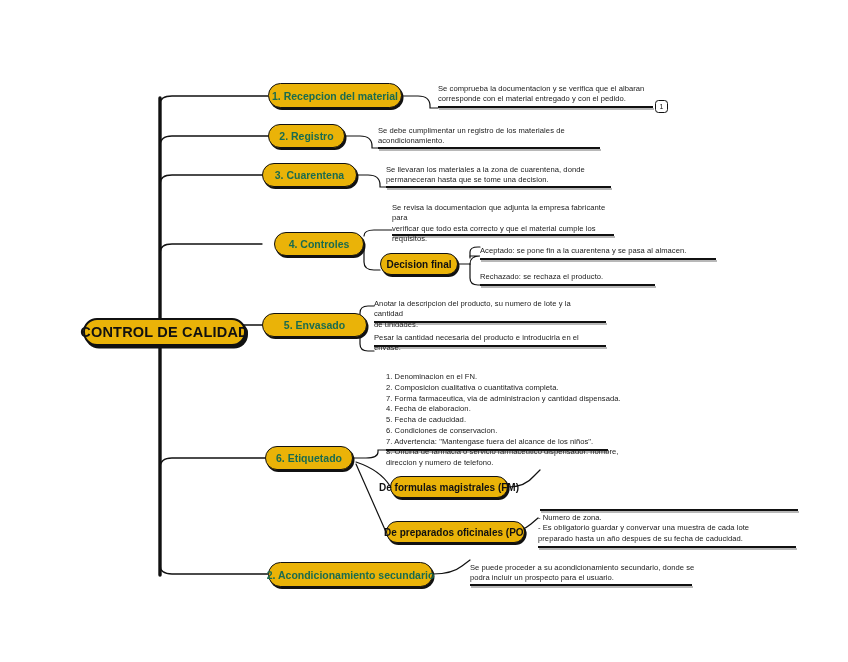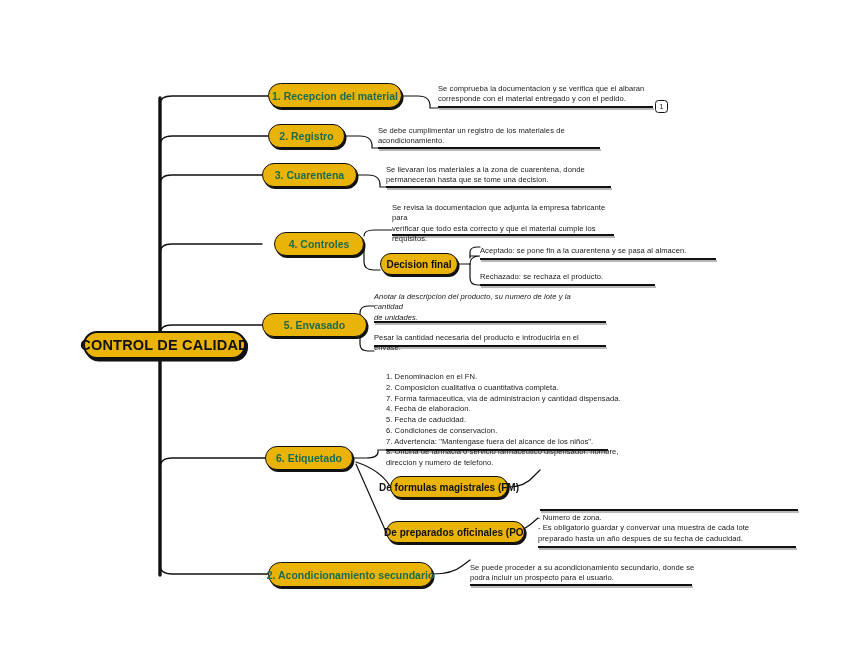--- a/index.html
+++ b/index.html
@@ -120,21 +120,21 @@
       <path d="M356,464 Q372,500 386,532" stroke-width="1.2"></path>
 
       <path d="M508,487 Q525,487 534,476 L540,470" stroke-width="1.2"></path>
 
       <path d="M505,532 Q522,532 531,524 L538,518" stroke-width="1.2"></path>
 
       <path d="M433,574 Q452,574 462,566 L470,560" stroke-width="1.2"></path>
     </g>
   </svg>
 
-  <div class="pill root" style="left:83px;top:331px;width:163px;height:28px;justify-content:center;">
+  <div class="pill root" style="left:83px;top:318px;width:163px;height:28px;justify-content:center;">
     <span>CONTROL DE CALIDAD</span>
   </div>
 
   <div class="pill branch" style="left:268px;top:83px;width:134px;height:25px;">
     <span>1. Recepcion del material</span>
   </div>
   <div class="leaf" style="left:438px;top:84px;width:215px;">
     <span class="ln">Se comprueba la documentacion y se verifica que el albaran</span>
     <span class="ln">corresponde con el material entregado y con el pedido.</span>
   </div>
@@ -180,21 +180,21 @@
   <div class="bar" style="left:480px;top:258px;width:236px;"></div>
 
   <div class="leaf" style="left:480px;top:272px;width:245px;">
     <span class="ln">Rechazado: se rechaza el producto.</span>
   </div>
   <div class="bar" style="left:480px;top:284px;width:175px;"></div>
 
   <div class="pill branch" style="left:262px;top:313px;width:105px;height:24px;">
     <span>5. Envasado</span>
   </div>
-  <div class="leaf" style="left:374px;top:292px;width:225px;font-style:italic;">
+  <div class="leaf" style="left:374px;top:299px;width:225px;">
     <span class="ln">Anotar la descripcion del producto, su numero de lote y la cantidad</span>
     <span class="ln">de unidades.</span>
   </div>
   <div class="bar" style="left:374px;top:321px;width:232px;"></div>
 
   <div class="leaf" style="left:374px;top:333px;width:232px;">
     <span class="ln">Pesar la cantidad necesaria del producto e introducirla en el envase.</span>
   </div>
   <div class="bar" style="left:374px;top:345px;width:232px;"></div>
 

